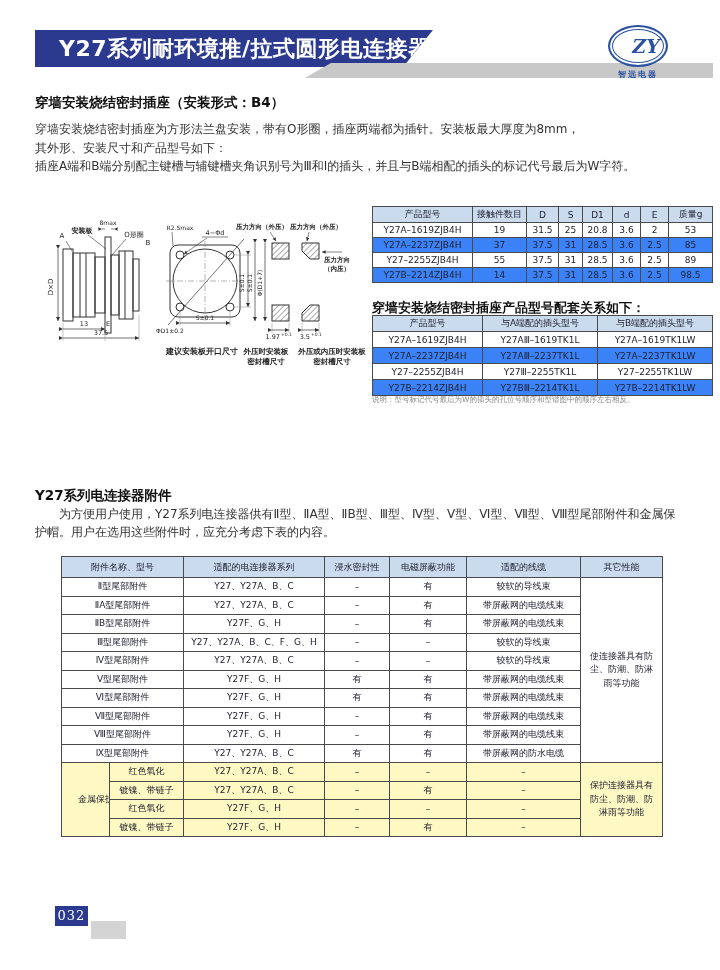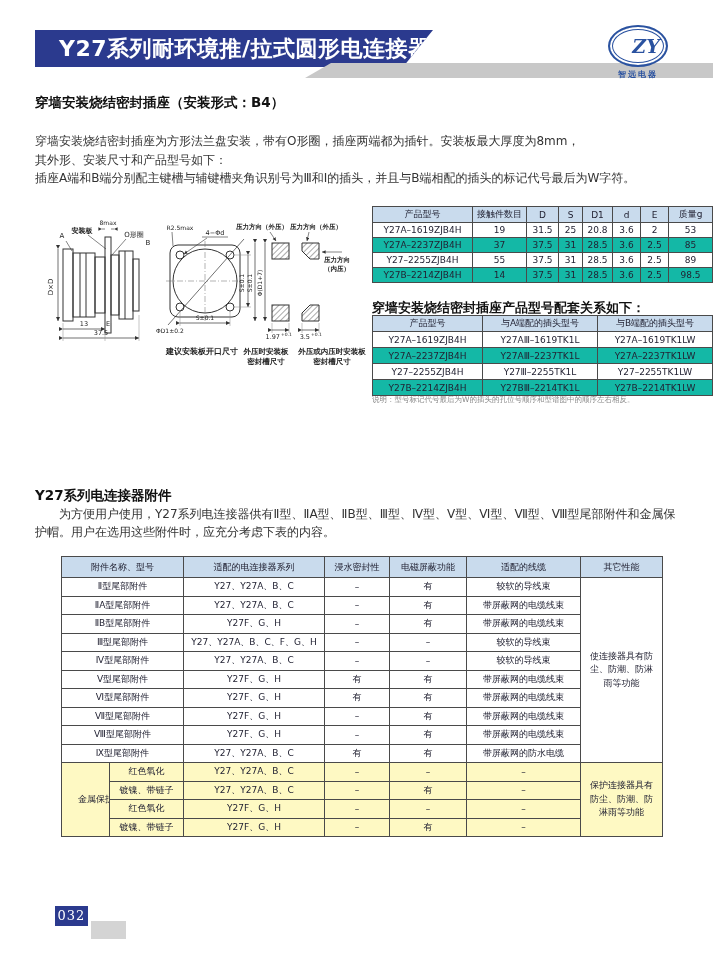--- a/index.html
+++ b/index.html
@@ -14,30 +14,30 @@
   .gray-band{position:absolute;left:305px;top:63px;width:408px;height:15px;background:#c8c8c8;
              clip-path:polygon(26px 0,100% 0,100% 100%,0 100%);}
   .logo{position:absolute;left:600px;top:25px;width:76px;text-align:center;}
   .logo-ellipse{width:56px;height:38px;margin:0 auto;border:2px solid #2a52a0;border-radius:50%;
                 display:flex;align-items:center;justify-content:center;box-shadow:inset 0 0 0 2px #fff,inset 0 0 0 3px #2a52a0;}
   .logo-zy{font-family:"DejaVu Serif","Liberation Serif",serif;font-style:italic;font-weight:bold;
            font-size:19px;color:#2a52a0;margin-left:16px;}
   .logo-company{margin-top:2px;font-size:8px;font-weight:bold;color:#2a52a0;letter-spacing:2px;}
   
   .s1-heading{position:absolute;left:35px;top:94px;font-size:13.5px;font-weight:bold;color:#111;}
-  .s1-para{position:absolute;left:35px;top:132px;width:655px;font-size:12px;line-height:1.55;color:#333;}
+  .s1-para{position:absolute;left:35px;top:120px;width:655px;font-size:12px;line-height:1.55;color:#333;}
   
   .drawing{position:absolute;left:22px;top:205px;width:350px;height:200px;}
   .drawing text{font-family:"DejaVu Sans","Liberation Sans",sans-serif;fill:#222;}
   
   table{border-collapse:collapse;table-layout:fixed;}
   th,td{border:1px solid #4a4a4a;text-align:center;vertical-align:middle;
         overflow:hidden;white-space:nowrap;padding:1px 2px;font-weight:normal;color:#223;}
   thead th{background:#c9dbed;}
-  tr.shaded td{background:#14b8a6;}
+  tr.shaded td{background:#3b82f6;}
   
   .dim-table{position:absolute;left:372px;top:206px;width:340px;font-size:9px;}
   .dim-table th,.dim-table td{height:12px;}
   
   .pair-heading{position:absolute;left:372px;top:299px;font-size:13px;font-weight:bold;color:#111;white-space:nowrap;}
   .pair-table{position:absolute;left:372px;top:315px;width:340px;font-size:9px;}
   .pair-table th,.pair-table td{height:13px;}
   .pair-note{position:absolute;left:372px;top:395px;font-size:7.5px;color:#888;white-space:nowrap;}
   
   .s2-heading{position:absolute;left:35px;top:487px;font-size:13.5px;font-weight:bold;color:#111;}

